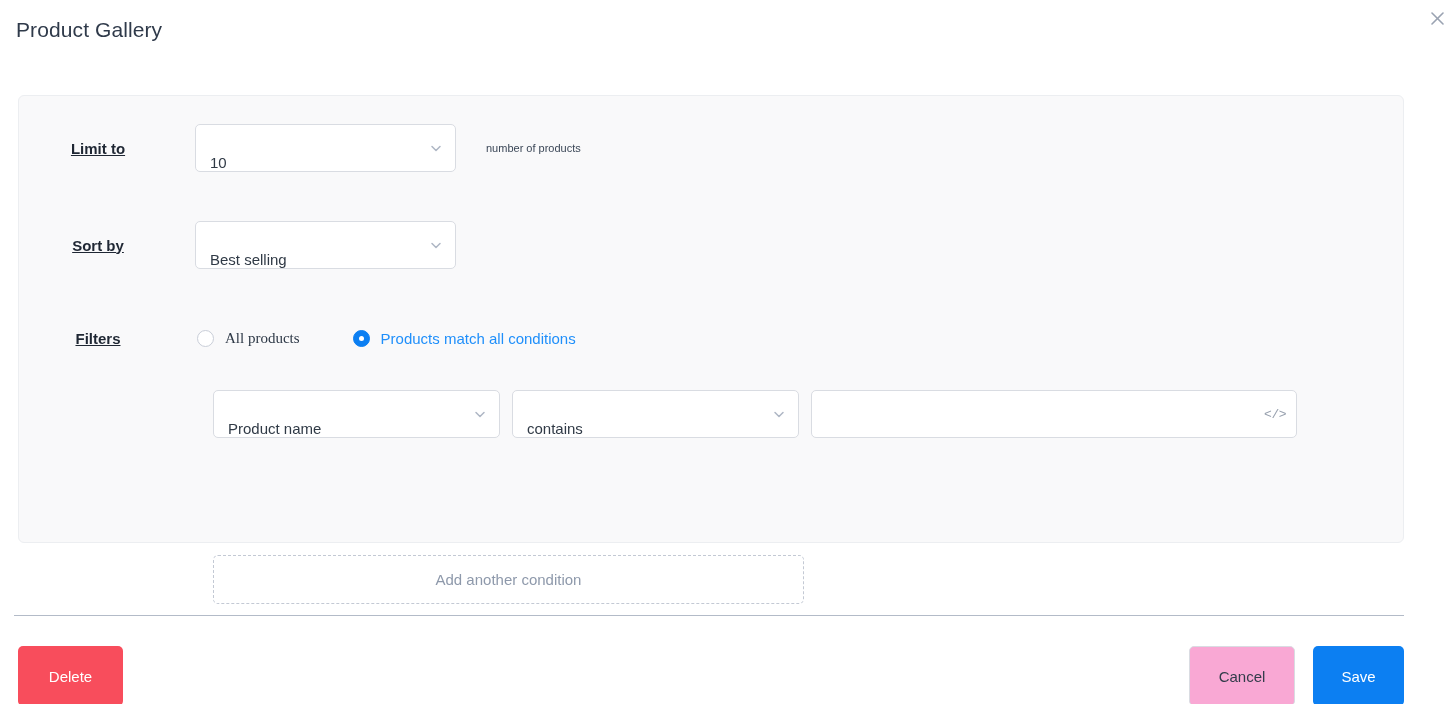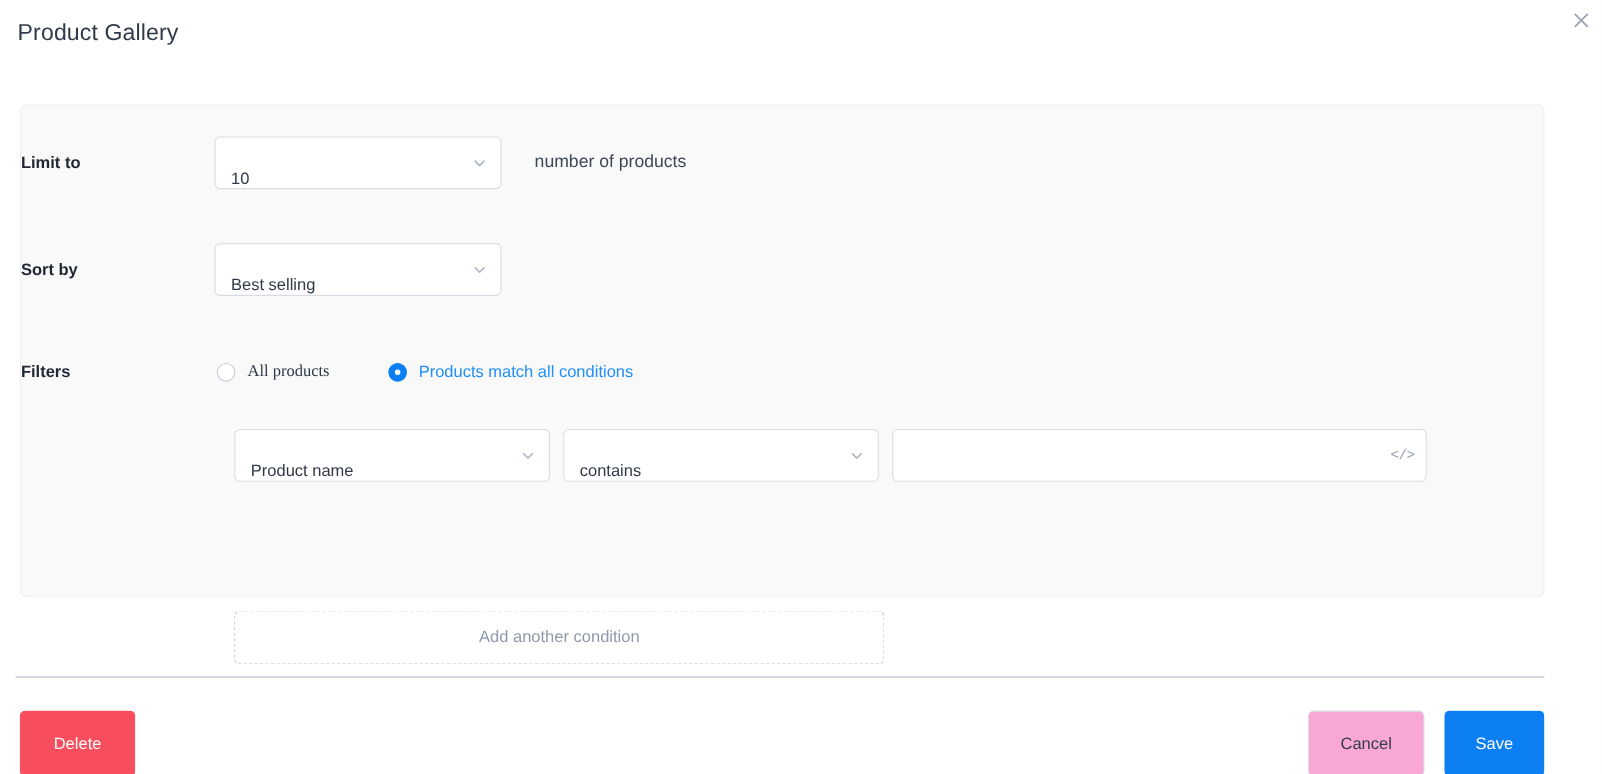--- a/index.html
+++ b/index.html
@@ -66,26 +66,27 @@
   .row {
     position: absolute;
     display: flex;
     align-items: center;
   }
 
   .field-label {
     font-size: 15px;
     color: #1f2733;
     font-weight: 700;
-    text-align: left;
-    white-space: nowrap;
+    text-align: center;
+    white-space: nowrap;
+    text-decoration: underline;
   }
 
   .suffix-label {
-    font-size: 16px;
+    font-size: 11px;
     color: #3b4757;
     white-space: nowrap;
   }
 
   
   .select {
     position: relative;
     height: 48px;
     background: #ffffff;
     border: 1px solid #d9dce2;

